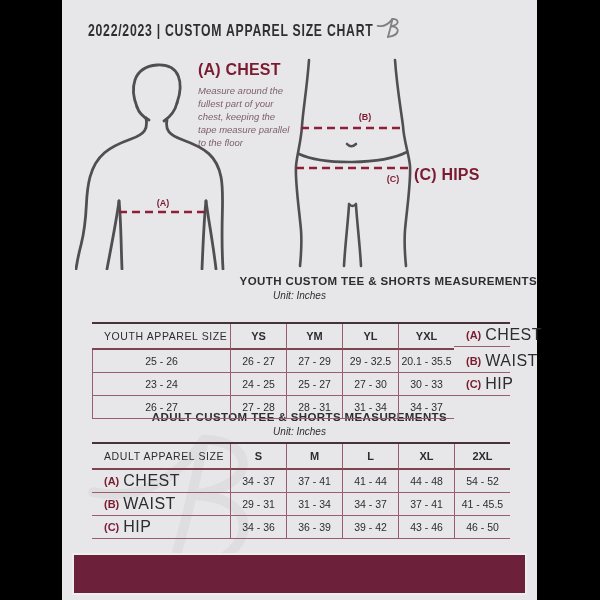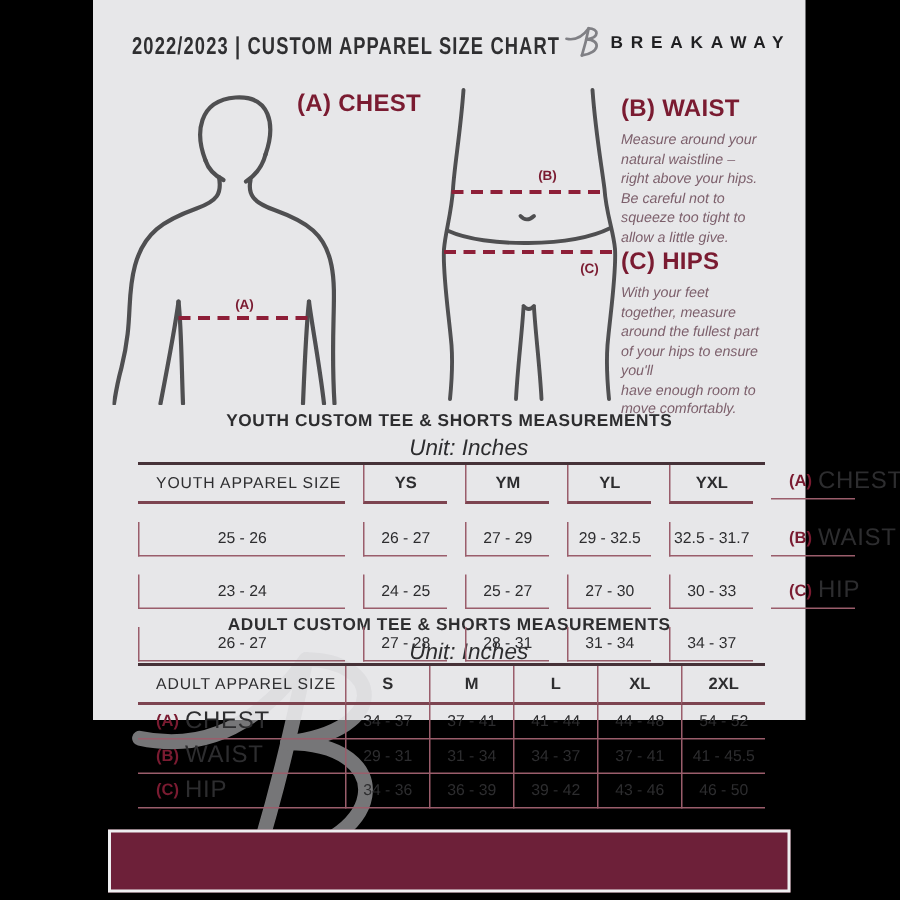--- a/index.html
+++ b/index.html
@@ -1,18 +1,18 @@
 <!DOCTYPE html>
 <html><head>
 <meta charset="utf-8">
 <style>
   html,body{margin:0;padding:0;}
   body{width:600px;height:600px;background:#000;position:relative;overflow:hidden;
        font-family:"Liberation Sans",sans-serif;}
-  .page{position:absolute;left:62px;top:0;width:475px;height:480px;background:#e7e7e9;}
+  .page{position:absolute;left:62px;top:0;width:475px;height:600px;background:#e7e7e9;}
 
   
   .hdr-title{position:absolute;left:26px;top:21px;font-size:13px;font-weight:bold;
              letter-spacing:.8px;color:#2f2f31;transform:scale(.94,1.25);transform-origin:0 0;
              white-space:nowrap;}
   .logo{position:absolute;left:314px;top:14px;}
   .brand{position:absolute;left:345px;top:23px;font-size:11.5px;font-weight:bold;
          letter-spacing:5.2px;color:#1f1f21;white-space:nowrap;}
 
   
@@ -25,30 +25,30 @@
   #instr-hips{left:352px;top:166px;}
 
   svg{display:block;}
   .fig{position:absolute;}
   #fig-torso{left:13px;top:55px;}
   #fig-hips{left:231px;top:58px;}
 
   
   .sec-title{position:absolute;left:0;width:100%;text-align:center;font-size:11.5px;
              font-weight:bold;color:#2d2d2f;letter-spacing:.4px;}
-  .sec-unit{position:absolute;left:13px;width:100%;text-align:center;font-size:15px;
+  .sec-unit{position:absolute;left:0;width:100%;text-align:center;font-size:10px;
             font-style:italic;color:#2d2d2f;}
-  #youth-title{top:275px;} #youth-unit{top:290px;}
+  #youth-title{top:275px;text-align:right;} #youth-unit{top:290px;}
   #adult-title{top:411px;} #adult-unit{top:426px;}
 
   
   .size-table{position:absolute;left:30px;width:418px;display:grid;
               grid-template-columns:138px 56px 56px 56px 56px 56px;
               border-top:2px solid #463238;z-index:2;}
-  #youth-table{top:308px;gap:12px;} #adult-table{top:442px;}
+  #youth-table{top:322px;} #adult-table{top:442px;}
   .st-cell{height:22px;display:flex;align-items:center;justify-content:center;
            font-size:10.5px;color:#2d2d2f;border-bottom:1.5px solid #9a5d6b;}
   .st-cell.hd{height:24px;font-weight:bold;font-size:11px;border-bottom:2px solid #7d4450;}
   .st-cell.first{justify-content:flex-start;padding-left:12px;}
   .st-cell.hd.first{font-weight:normal;font-size:10.5px;letter-spacing:.6px;}
   .st-cell.vline{border-left:1.5px solid #9a5d6b;}
   .pfx{font-weight:bold;color:#7a1b31;margin-right:4px;font-size:11px;}
   .lbl{letter-spacing:.5px;font-size:16px;}
 
   
@@ -65,21 +65,20 @@
   <div class="logo">
     <svg width="28" height="27" viewBox="0 0 34 30" fill="none">
       <g stroke="#808085" stroke-width="2.2" stroke-linecap="round">
         <path d="M 2 13 C 9 14.5, 15 11.5, 20 4.5"></path>
         <path d="M 20 4.5 C 18.5 12, 16.5 20, 14.5 26.5"></path>
         <path d="M 20 4.5 C 28 4.5, 29.5 12, 18 13.5"></path>
         <path d="M 18 13.5 C 30 13.5, 29.5 24.5, 14.5 26.5"></path>
       </g>
     </svg>
   </div>
-  <div class="brand">BREAKAWAY</div>
 
   <div class="fig" id="fig-torso">
     <svg width="150" height="215" viewBox="0 0 150 215" fill="none">
       <g stroke="#4f4f51" stroke-width="2.8" stroke-linecap="round">
         <path d="M 62 52 C 55 34, 57 12, 82 10 C 105 8.5, 109 28, 102 48"></path>
         <path d="M 62 52 C 64 58, 68 62, 74 65"></path>
         <path d="M 102 48 C 100 56, 95 62, 89 66"></path>
         <path d="M 71 63 C 73 74, 70 79, 56 84 C 34 92, 21 100, 15 122 C 9 144, 14 158, 6 190 C 3 201, 2 208, 1 214"></path>
         <path d="M 92 65 C 90 75, 94 80, 108 85 C 130 93, 142 101, 146 122 C 150 142, 145 165, 148 214"></path>
         <path d="M 44 146 C 42 162, 37 188, 32 214"></path>
@@ -105,39 +104,28 @@
       </g>
       <line x1="8" y1="70" x2="110" y2="70" stroke="#8e1f38" stroke-width="2.6" stroke-dasharray="8 5"></line>
       <text x="72" y="62" text-anchor="middle" font-size="9" font-weight="bold" fill="#7a1b31">(B)</text>
       <line x1="3" y1="110" x2="117" y2="110" stroke="#8e1f38" stroke-width="2.6" stroke-dasharray="8 5"></line>
       <text x="100" y="124" text-anchor="middle" font-size="9" font-weight="bold" fill="#7a1b31">(C)</text>
     </svg>
   </div>
 
   <div class="instr" id="instr-chest">
     <h4>(A) CHEST</h4>
-  </div>
-  <div class="instr" id="instr-waist">
-    <h4>(B) WAIST</h4>
-    <p>Measure around your
-natural waistline –
-right above your hips.
-Be careful not to
-squeeze too tight to
-allow a little give.</p>
+    <p>Measure around the
+fullest part of your
+chest, keeping the
+tape measure parallel
+to the floor</p>
   </div>
   <div class="instr" id="instr-hips">
     <h4>(C) HIPS</h4>
-    <p>With your feet
-together, measure
-around the fullest part
-of your hips to ensure
-you'll
-have enough room to
-move comfortably.</p>
   </div>
 
   <div class="watermark">
     <svg width="235" height="185" viewBox="0 0 34 30" fill="none">
       <g stroke="#d7d7da" stroke-width="1.6" stroke-linecap="round">
         <path d="M 2 13 C 9 14.5, 15 11.5, 20 4.5"></path>
         <path d="M 20 4.5 C 18.5 12, 16.5 20, 14.5 26.5"></path>
         <path d="M 20 4.5 C 28 4.5, 29.5 12, 18 13.5"></path>
         <path d="M 18 13.5 C 30 13.5, 29.5 24.5, 14.5 26.5"></path>
       </g>
@@ -155,21 +143,21 @@
     <div class="st-cell hd vline">YXL</div>
 
     <div class="st-cell first">
       <span class="pfx">(A)</span>
       <span class="lbl">CHEST</span>
     </div>
     <div class="st-cell vline">25 - 26</div>
     <div class="st-cell vline">26 - 27</div>
     <div class="st-cell vline">27 - 29</div>
     <div class="st-cell vline">29 - 32.5</div>
-    <div class="st-cell vline">32.5 - 31.7</div>
+    <div class="st-cell vline">20.1 - 35.5</div>
 
     <div class="st-cell first">
       <span class="pfx">(B)</span>
       <span class="lbl">WAIST</span>
     </div>
     <div class="st-cell vline">23 - 24</div>
     <div class="st-cell vline">24 - 25</div>
     <div class="st-cell vline">25 - 27</div>
     <div class="st-cell vline">27 - 30</div>
     <div class="st-cell vline">30 - 33</div>

